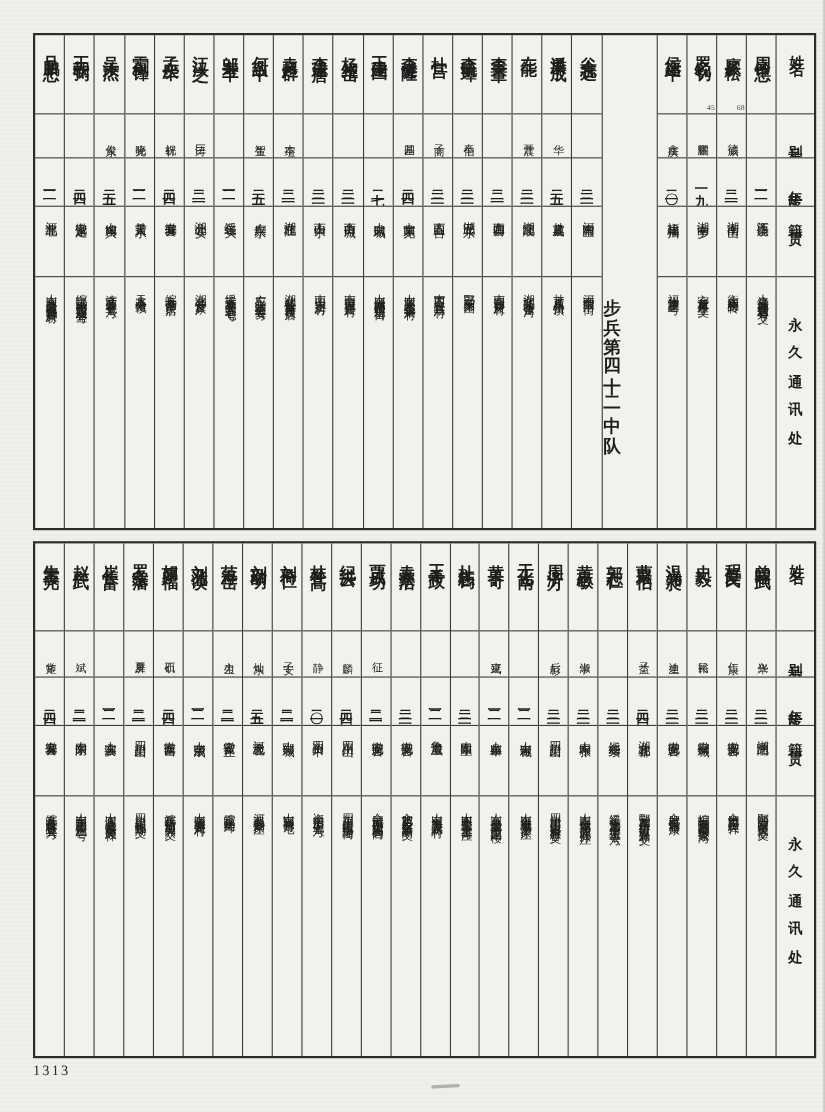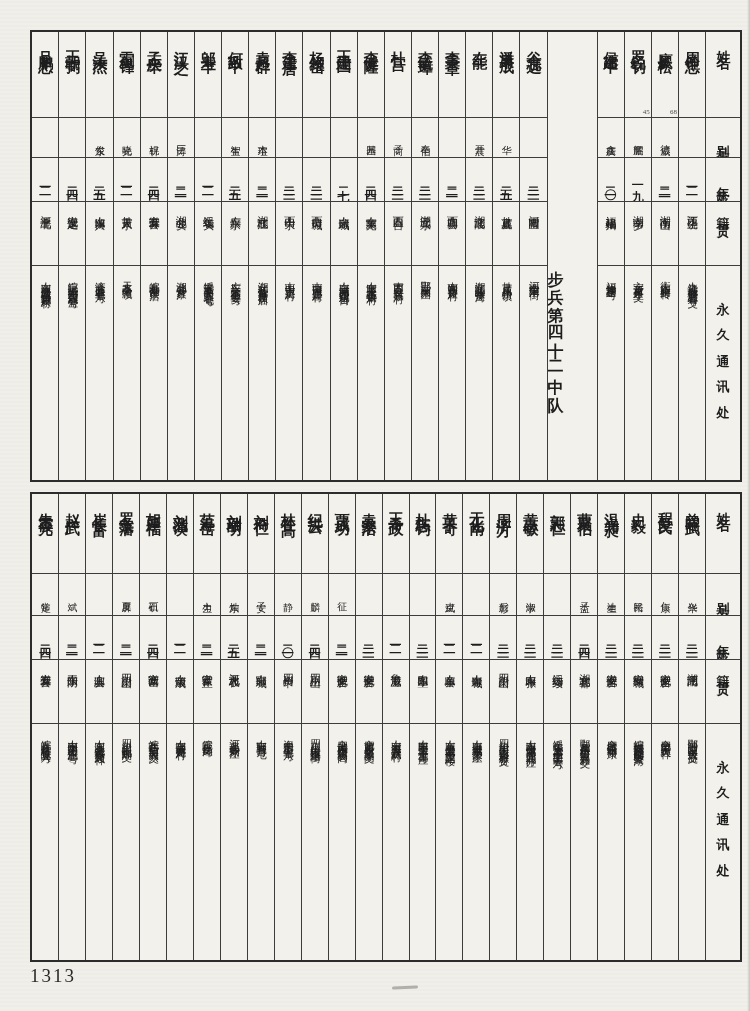--- a/index.html
+++ b/index.html
@@ -33,21 +33,21 @@
     min-width:0;
   }
   .header-col{flex:0 0 34px;border-right:none;}
   .title-col{flex:0 0 50px;}
   .cell{
     box-sizing:border-box;
     border-bottom:1px solid #3d3d3d;
     display:flex;align-items:center;justify-content:center;
     overflow:hidden;
   }
-  .t-top  .c-name{height:86px;} .t-top  .c-alias{height:40px;} .t-top  .c-age{height:44px;} .t-top  .c-native{height:64px;}
+  .t-top  .c-name{height:72px;} .t-top  .c-alias{height:40px;} .t-top  .c-age{height:44px;} .t-top  .c-native{height:64px;}
   .t-bottom .c-name{height:80px;} .t-bottom .c-alias{height:42px;} .t-bottom .c-age{height:44px;} .t-bottom .c-native{height:64px;}
   .c-addr{flex:1;border-bottom:none;justify-content:center;align-items:flex-start;padding-top:7px;}
   .c-name{position:relative;align-items:flex-start;padding-top:7px;}
   .c-native{align-items:flex-start;padding-top:5px;}
   .vtxt{
     writing-mode:vertical-rl;
     text-orientation:upright;
     line-height:1;
     white-space:nowrap;
   }
@@ -63,21 +63,21 @@
   }
   .hdr{font-size:14px;font-weight:bold;letter-spacing:6px;}
   .hdr-addr{font-size:13px;font-weight:bold;letter-spacing:26px;padding-top:18px;}
   .unit{
     font-size:16px;font-weight:bold;letter-spacing:18px;
     padding-top:148px;
   }
   .title-cell{flex:1;border-bottom:none;align-items:center;justify-content:flex-start;}
   .pageno{
     position:absolute;left:30px;top:965px;
-    font-size:19px;letter-spacing:2px;color:#2a2a2a;
+    font-size:13px;letter-spacing:2px;color:#2a2a2a;
     font-family:"Liberation Serif","DejaVu Serif",serif;
   }
   .artifact{
     position:absolute;left:392px;top:986px;
     width:26px;height:3px;background:#8f8d88;opacity:.65;
     border-radius:2px;transform:rotate(-3deg);
   }
   .edge{
     position:absolute;right:0;top:0;width:3px;height:1011px;
     background:linear-gradient(to left, rgba(0,0,0,.18), rgba(0,0,0,0));

